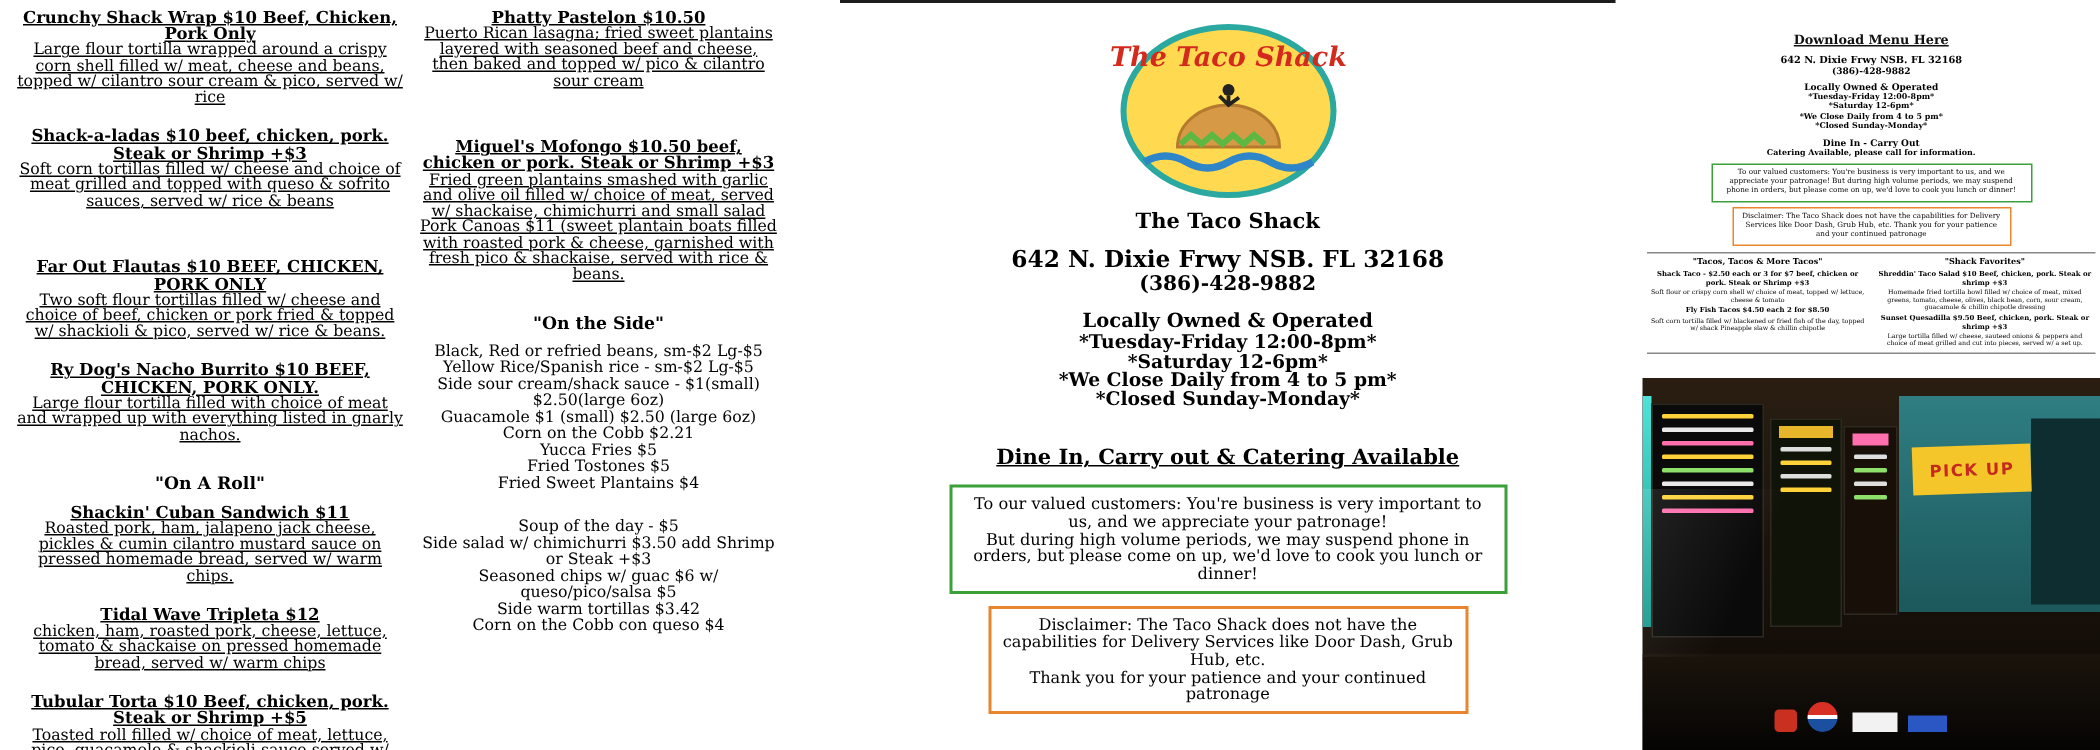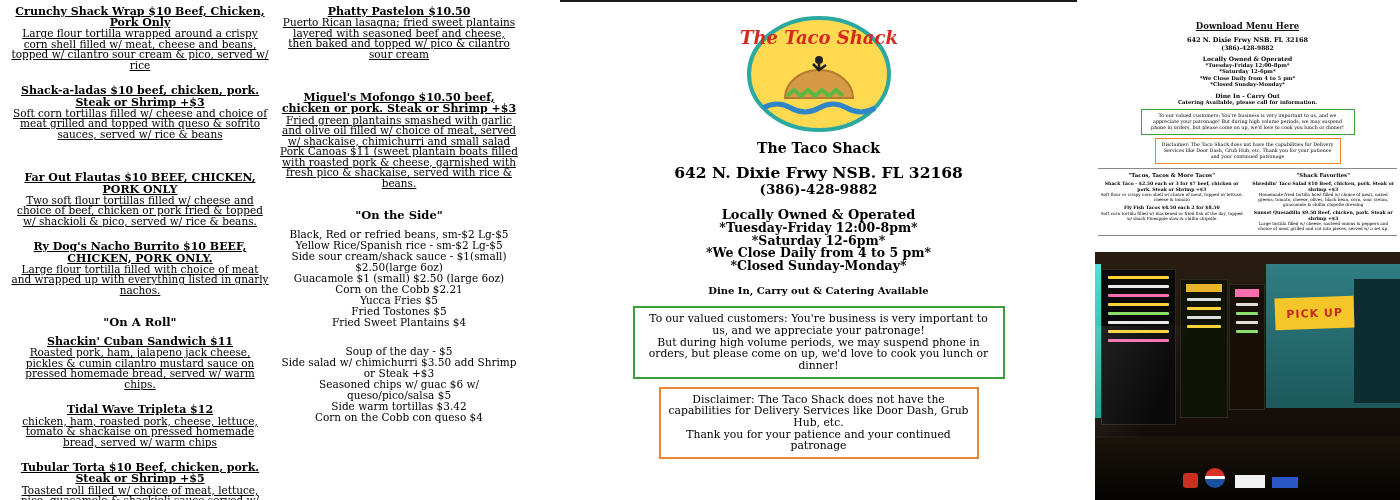--- a/index.html
+++ b/index.html
@@ -20,21 +20,21 @@
 
   
   #center{position:absolute;left:560px;top:0;width:517px;height:500px;
           border-top:2px solid #1c1c1c;text-align:center;}
   .logo{display:block;margin:8px auto 0;}
   .c-title{font-size:14px;font-weight:bold;margin-top:4px;}
   .c-address{font-size:15.5px;font-weight:bold;margin-top:9px;line-height:1.05;}
   .c-phone{font-size:13.5px;font-weight:bold;}
   .c-owned{font-size:13px;font-weight:bold;margin-top:10px;}
   .c-hour{font-size:12.5px;font-weight:bold;line-height:1.0;}
-  .c-dine{font-size:10px;font-weight:bold;margin-top:13px;}
+  .c-dine{font-size:14px;font-weight:bold;margin-top:25px;text-decoration:underline;}
   .greenbox{width:352px;margin:10px auto 0;border:2px solid #3aa03a;
             padding:5px 8px;font-size:10.8px;line-height:1.08;}
   .orangebox{width:300px;margin:8px auto 0;border:2px solid #e8852e;
              padding:5px 8px;font-size:10.8px;line-height:1.08;}
 
   
   #right{position:absolute;left:1095px;top:0;width:305px;height:250px;text-align:center;margin-top:14px;}
   .dl-link{font-size:8.5px;font-weight:bold;text-decoration:underline;color:#111;
            display:inline-block;margin-top:2px;cursor:pointer;}
   .m-address{font-size:6.5px;font-weight:bold;margin-top:3px;}

